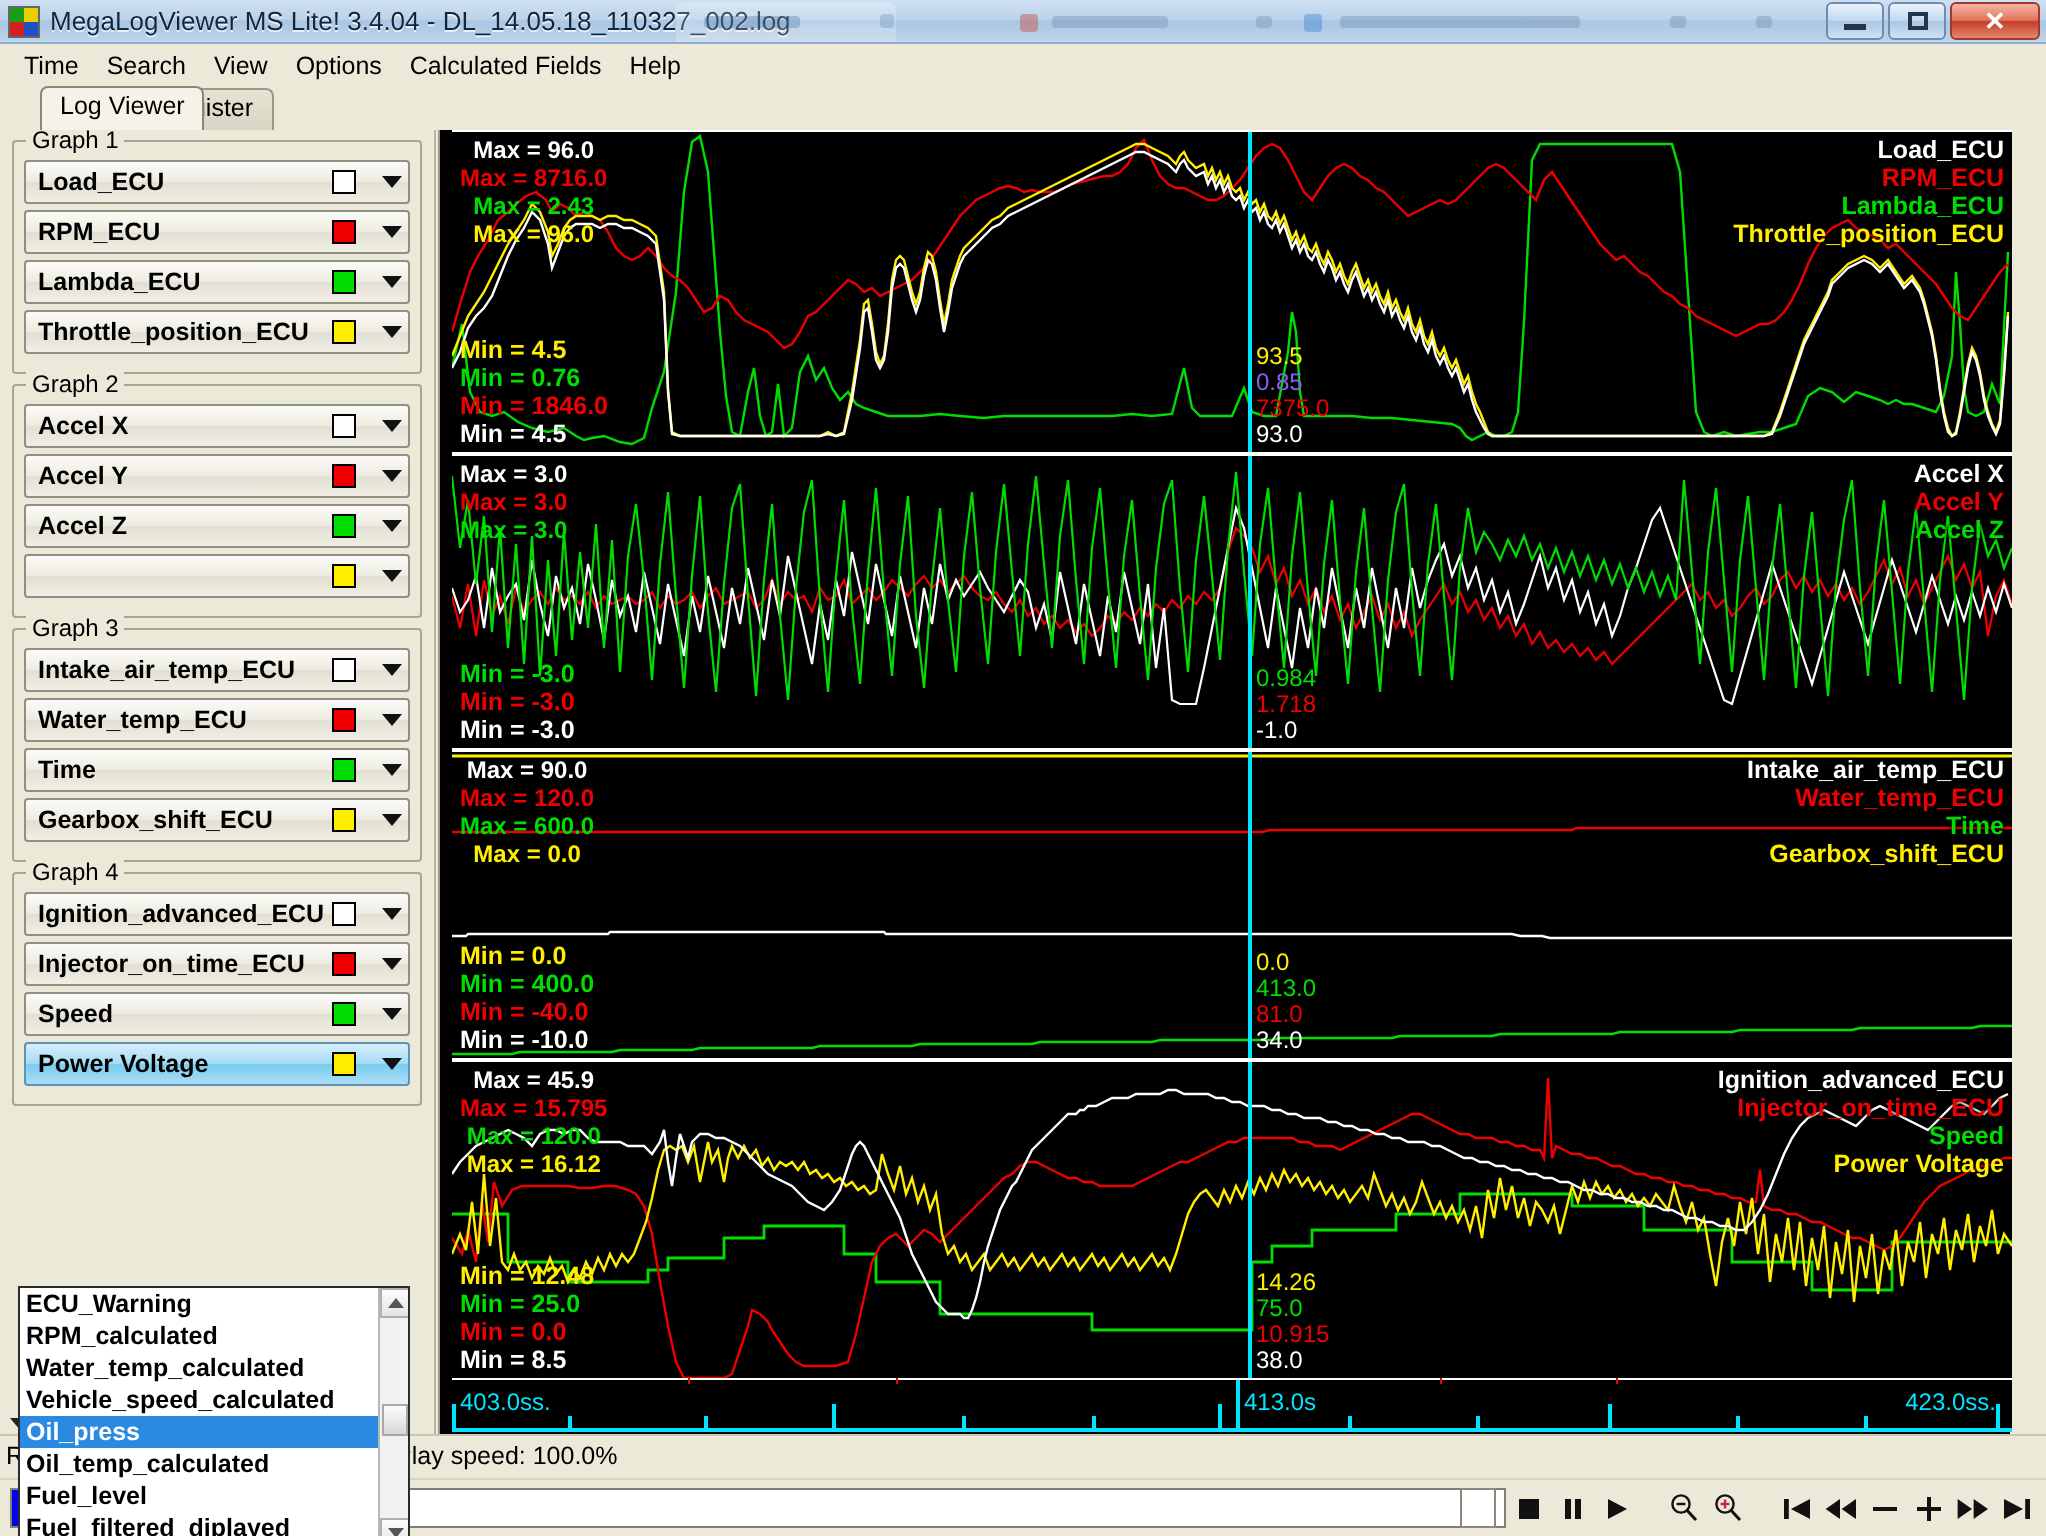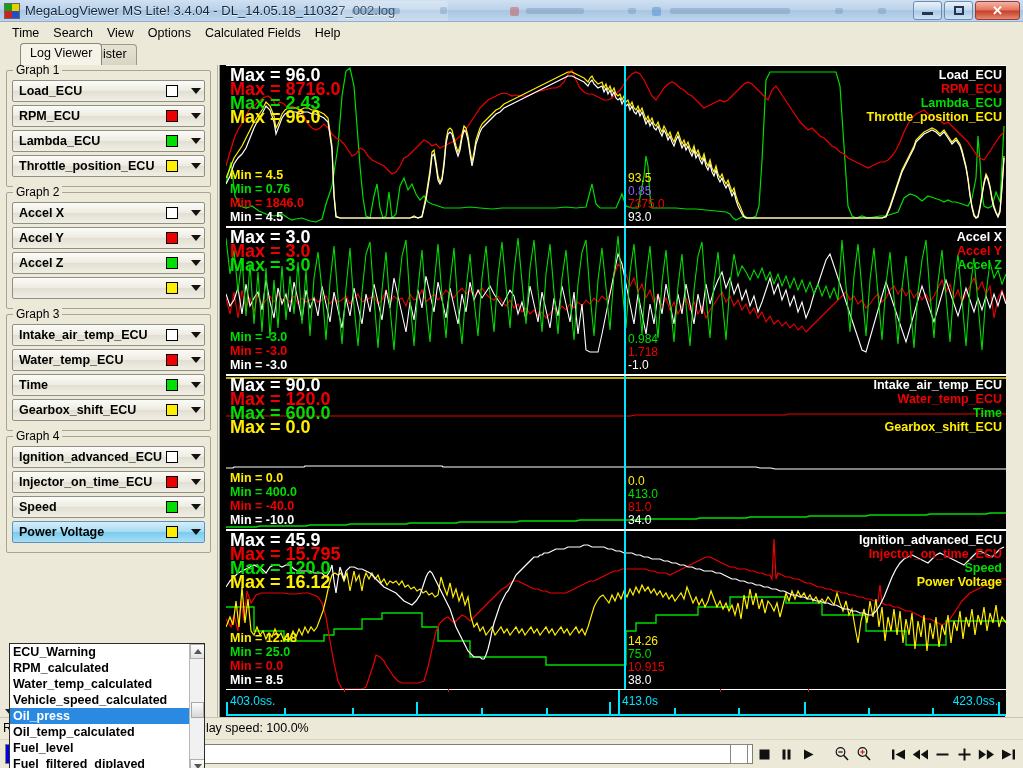--- a/index.html
+++ b/index.html
@@ -199,21 +199,21 @@
     overflow: hidden;
   }
   .graph svg { position: absolute; left: 0; top: 0; width: 100%; height: 100%; display: block; }
   .legend-right {
     position: absolute; right: 4px; top: 2px; text-align: right;
     font-size: 12.5px; font-weight: bold; line-height: 14px;
     text-shadow: 0 0 2px #000;
   }
   .stat-max {
     position: absolute; left: 4px; top: 2px;
-    font-size: 18px; font-weight: bold; line-height: 14px;
+    font-size: 12px; font-weight: bold; line-height: 14px; text-align: center;
   }
   .stat-min {
     position: absolute; left: 4px; bottom: 2px;
     font-size: 12.5px; font-weight: bold; line-height: 14px;
   }
   .cursor-vals {
     position: absolute; font-size: 12px; line-height: 13px; font-weight: normal;
   }
   .cursorline {
     position: absolute; top: 0; bottom: 0; width: 2px; background: #00e5ff;

